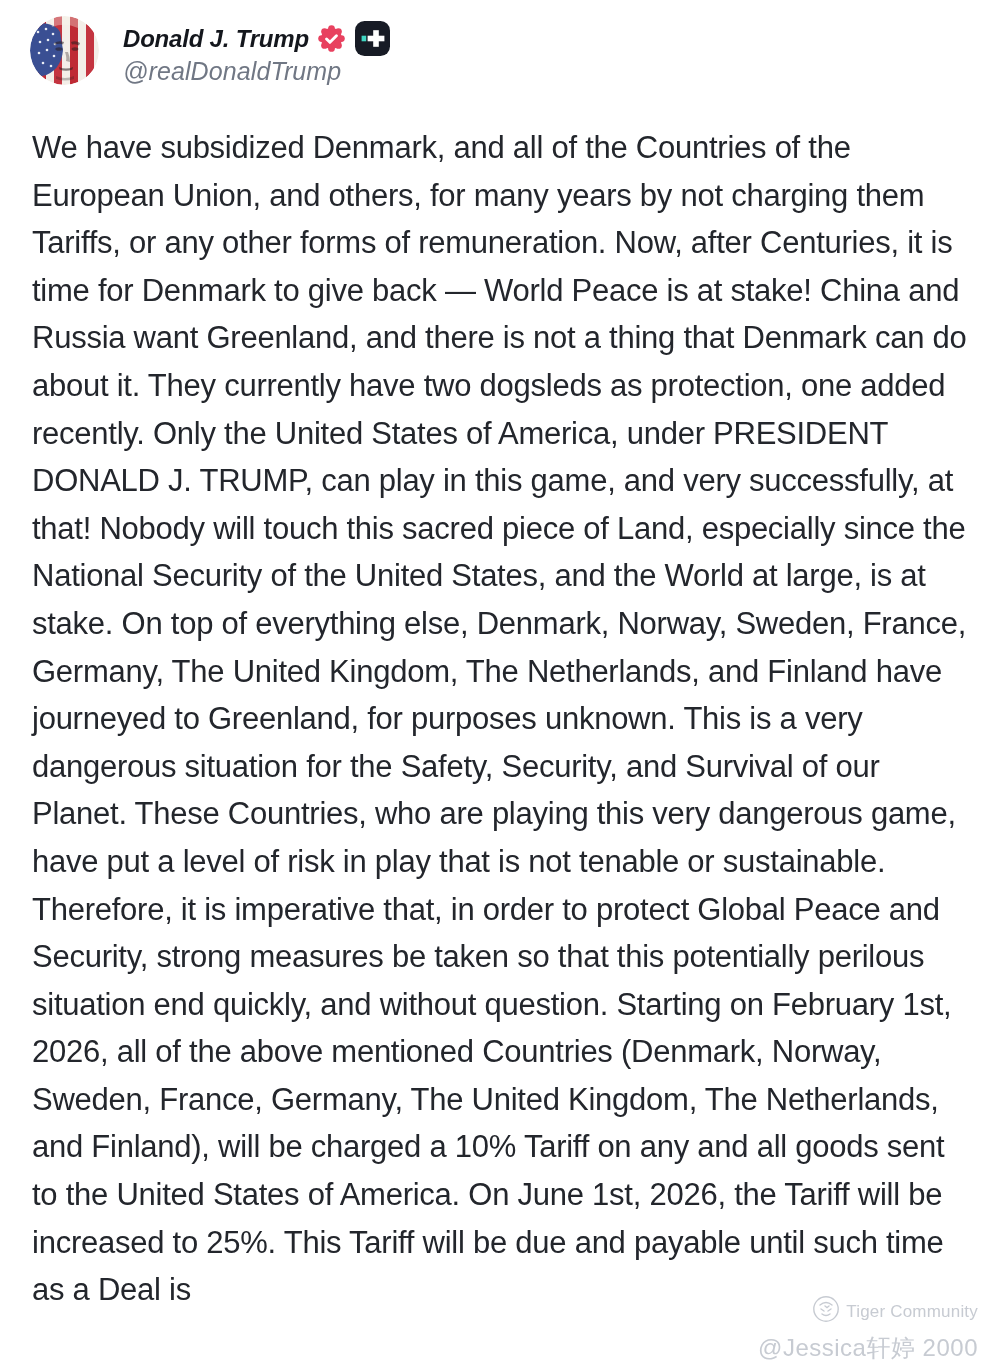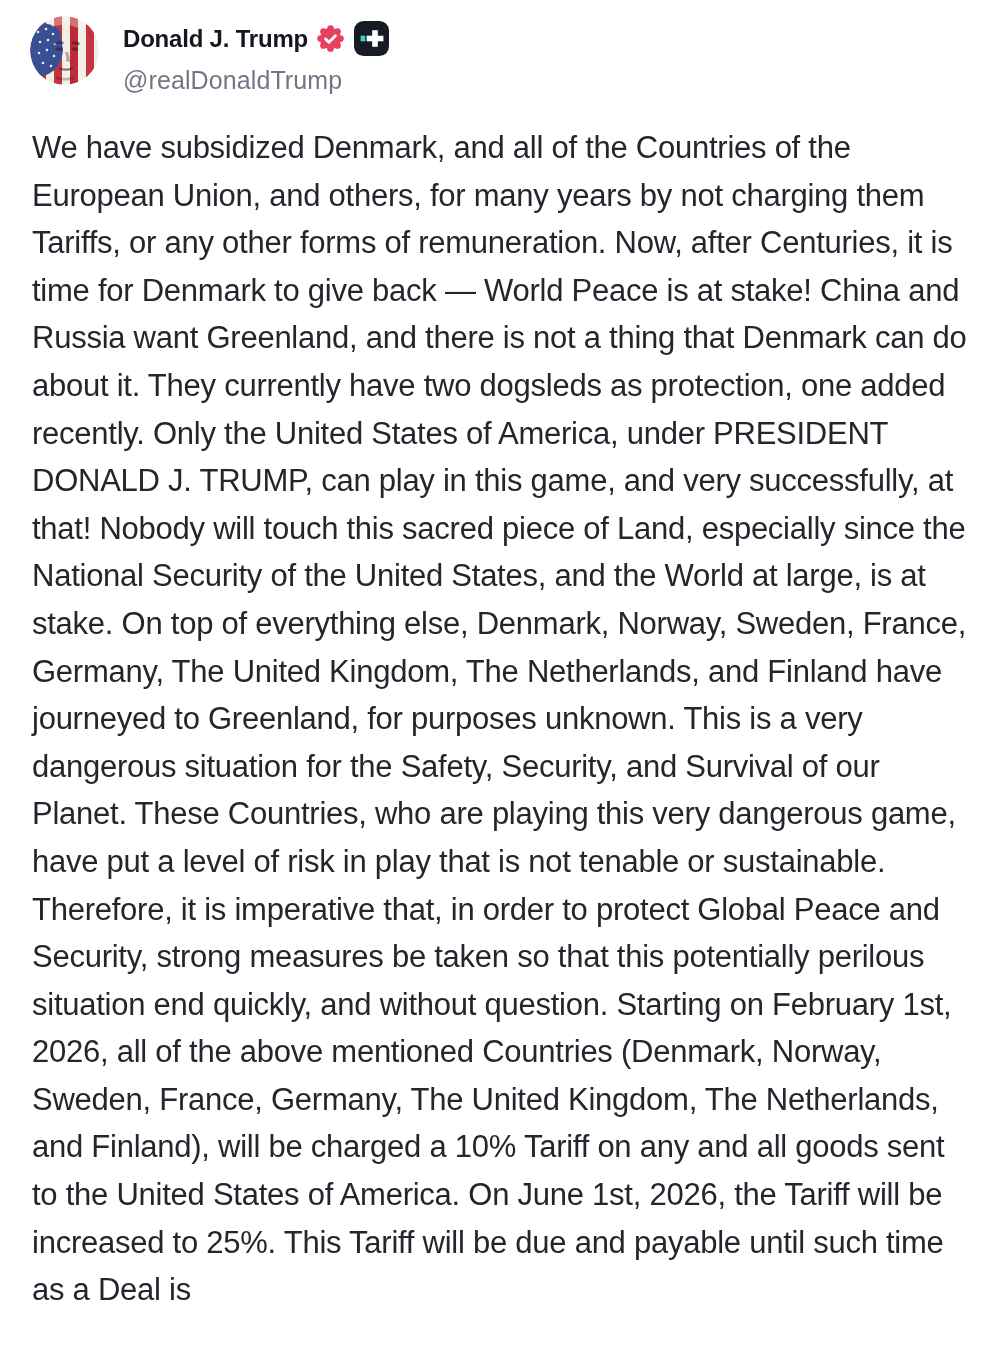--- a/index.html
+++ b/index.html
@@ -15,29 +15,29 @@
   
   .post-header {
     position: absolute; left: 30px; top: 16px;
     display: flex; align-items: flex-start; gap: 24px;
   }
   .avatar {
     width: 69px; height: 69px; border-radius: 50%;
     overflow: hidden; flex: 0 0 auto; cursor: pointer;
   }
   .avatar svg { display: block; }
-  .author-block { padding-top: 4px; }
+  .author-block { padding-top: 4px; font-style: italic; }
   .name-row { display: flex; align-items: center; gap: 9px; }
   .display-name {
     font-size: 24px; font-weight: 700; color: #14171d;
     letter-spacing: -0.2px; cursor: pointer;
   }
   .verified-badge, .platform-badge { display: inline-flex; align-items: center; }
   .handle {
-    margin-top: 9px; font-size: 25px; color: #707784;
+    font-size: 25px; color: #707784;
     letter-spacing: 0.1px; cursor: pointer;
   }
 
   
   .post-body {
     position: absolute; left: 32px; top: 124px;
     width: 940px;
     font-size: 31px; line-height: 47.6px;
     color: #23262c;
     letter-spacing: -0.25px;
@@ -136,14 +136,29 @@
           </svg>
         </span>
       </div>
 
       <div class="handle">@realDonaldTrump</div>
     </div>
   </header>
 
   <main class="post-body">We have subsidized Denmark, and all of the Countries of the European Union, and others, for many years by not charging them Tariffs, or any other forms of remuneration. Now, after Centuries, it is time for Denmark to give back — World Peace is at stake! China and Russia want Greenland, and there is not a thing that Denmark can do about it. They currently have two dogsleds as protection, one added recently. Only the United States of America, under PRESIDENT DONALD J. TRUMP, can play in this game, and very successfully, at that! Nobody will touch this sacred piece of Land, especially since the National Security of the United States, and the World at large, is at stake. On top of everything else, Denmark, Norway, Sweden, France, Germany, The United Kingdom, The Netherlands, and Finland have journeyed to Greenland, for purposes unknown. This is a very dangerous situation for the Safety, Security, and Survival of our Planet. These Countries, who are playing this very dangerous game, have put a level of risk in play that is not tenable or sustainable. Therefore, it is imperative that, in order to protect Global Peace and Security, strong measures be taken so that this potentially perilous situation end quickly, and without question. Starting on February 1st, 2026, all of the above mentioned Countries (Denmark, Norway, Sweden, France, Germany, The United Kingdom, The Netherlands, and Finland), will be charged a 10% Tariff on any and all goods sent to the United States of America. On June 1st, 2026, the Tariff will be increased to 25%. This Tariff will be due and payable until such time as a Deal is</main>
 
+  <div class="watermark">
+    <div class="wm-line1">
+      <span>
+        <svg width="28" height="28" viewBox="0 0 28 28" fill="none" stroke="#c7cbd2" stroke-width="1.4" stroke-linecap="round">
+          <circle cx="14" cy="14" r="12.2"></circle>
+          <path d="M8,10 q6,-5 12,0"></path>
+          <path d="M9,14 l3,2 M19,14 l-3,2"></path>
+          <path d="M10,19 q4,3 8,0"></path>
+          <path d="M13,11 l2,1.5 l2,-1.5"></path>
+        </svg>
+      </span>
+      <span>Tiger Community</span>
+    </div>
+    <div class="wm-line2">@Jessica轩婷 2000</div>
+  </div>
 
 </div>
 
 </body></html>

